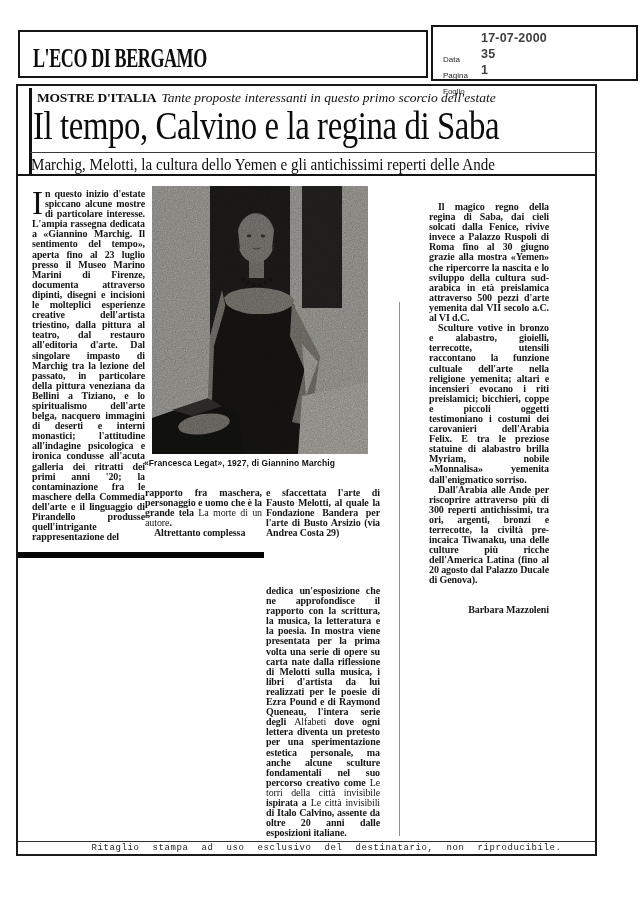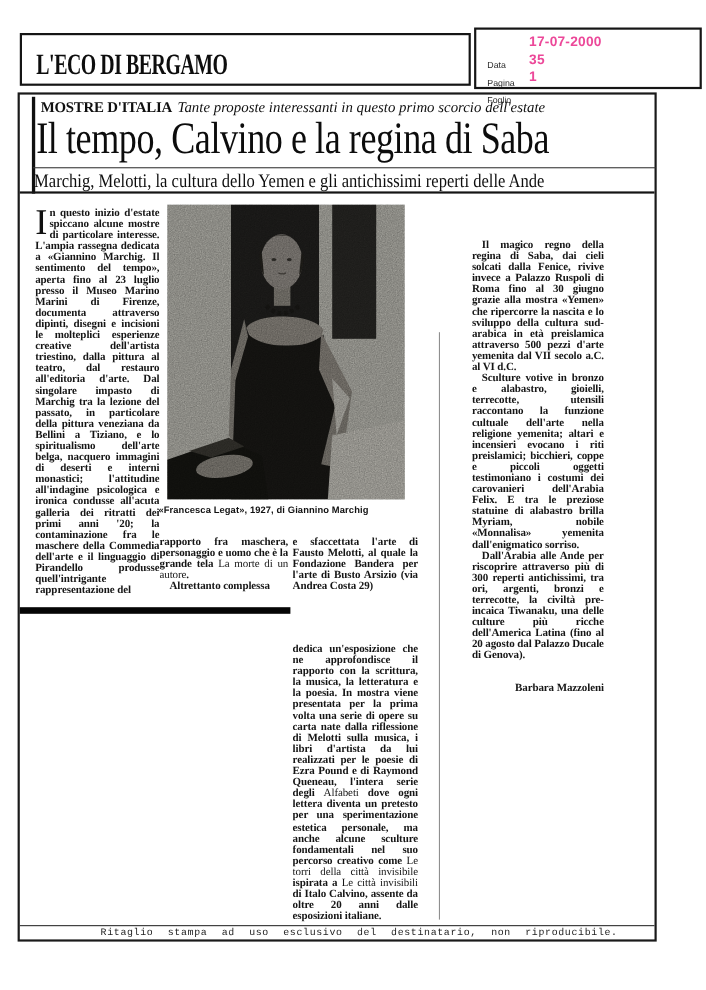--- a/index.html
+++ b/index.html
@@ -10,21 +10,21 @@
   .logo-box{position:absolute;left:18px;top:30px;width:406px;height:44px;
             border:2px solid #151515;}
   .logo-text{position:absolute;left:13px;top:11px;font-family:"Liberation Serif",serif;
              font-weight:bold;font-size:22px;letter-spacing:-0.5px;white-space:nowrap;
              transform:scale(0.82,1.22);transform-origin:left top;color:#0d0d0d;}
   .info-box{position:absolute;left:431px;top:25px;width:193px;height:49px;
             border:2px solid #151515;padding:3px 0 0 10px;box-sizing:content-box;
             font-family:"Liberation Sans",sans-serif;}
   .info-row{height:16px;display:flex;align-items:center;}
   .info-label{width:38px;font-size:8px;color:#2a2a2a;margin-top:42px;}
-  .info-value{font-size:12.5px;font-weight:bold;color:#ec4899;letter-spacing:0.2px;}
+  .info-value{font-size:12.5px;font-weight:bold;color:#404040;letter-spacing:0.2px;}
 
   
   .article-box{position:absolute;left:16px;top:84px;width:581px;height:772px;
                border:2px solid #1a1a1a;box-sizing:border-box;}
   .head-bar{position:absolute;left:11px;top:2px;width:3px;height:88px;background:#101010;}
   .kicker{position:absolute;left:19px;top:4px;width:556px;font-size:13.5px;
           white-space:nowrap;color:#101010;}
   .kicker-label{font-weight:bold;letter-spacing:-0.2px;margin-top:40px;}
   .kicker-text{margin-left:5px;font-style:italic;}
   .headline{position:absolute;left:15px;top:15px;width:720px;font-size:41px;
@@ -43,21 +43,21 @@
   .bodycol p.indent{text-indent:9px;}
   .seg-n{font-weight:bold;}
   .seg-b{font-weight:bold;}
   .seg-i{}
   .seg-dropcap{float:left;font-size:33px;line-height:27px;padding:1px 2px 0 0;color:#101010;}
 
   .col1{left:14px;top:103px;width:113px;height:360px;}
   .col2a{left:127px;top:402px;width:117px;height:58px;}
   .col2b{left:248px;top:402px;width:114px;height:58px;}
   .col2b-cont{left:248px;top:500px;width:114px;height:252px;}
-  .col3{left:411px;top:132px;width:120px;height:520px;}
+  .col3{left:411px;top:116px;width:120px;height:520px;}
 
   .byline{font-weight:bold;text-align:right;margin-top:19px;font-size:10px;}
 
   
   .photo{position:absolute;left:134px;top:100px;width:216px;height:268px;}
   .photo svg{display:block;}
   .caption{position:absolute;left:126px;top:372px;width:236px;
            font-family:"Liberation Sans",sans-serif;font-size:8.5px;font-weight:bold;
            color:#111;letter-spacing:0.1px;}
 

